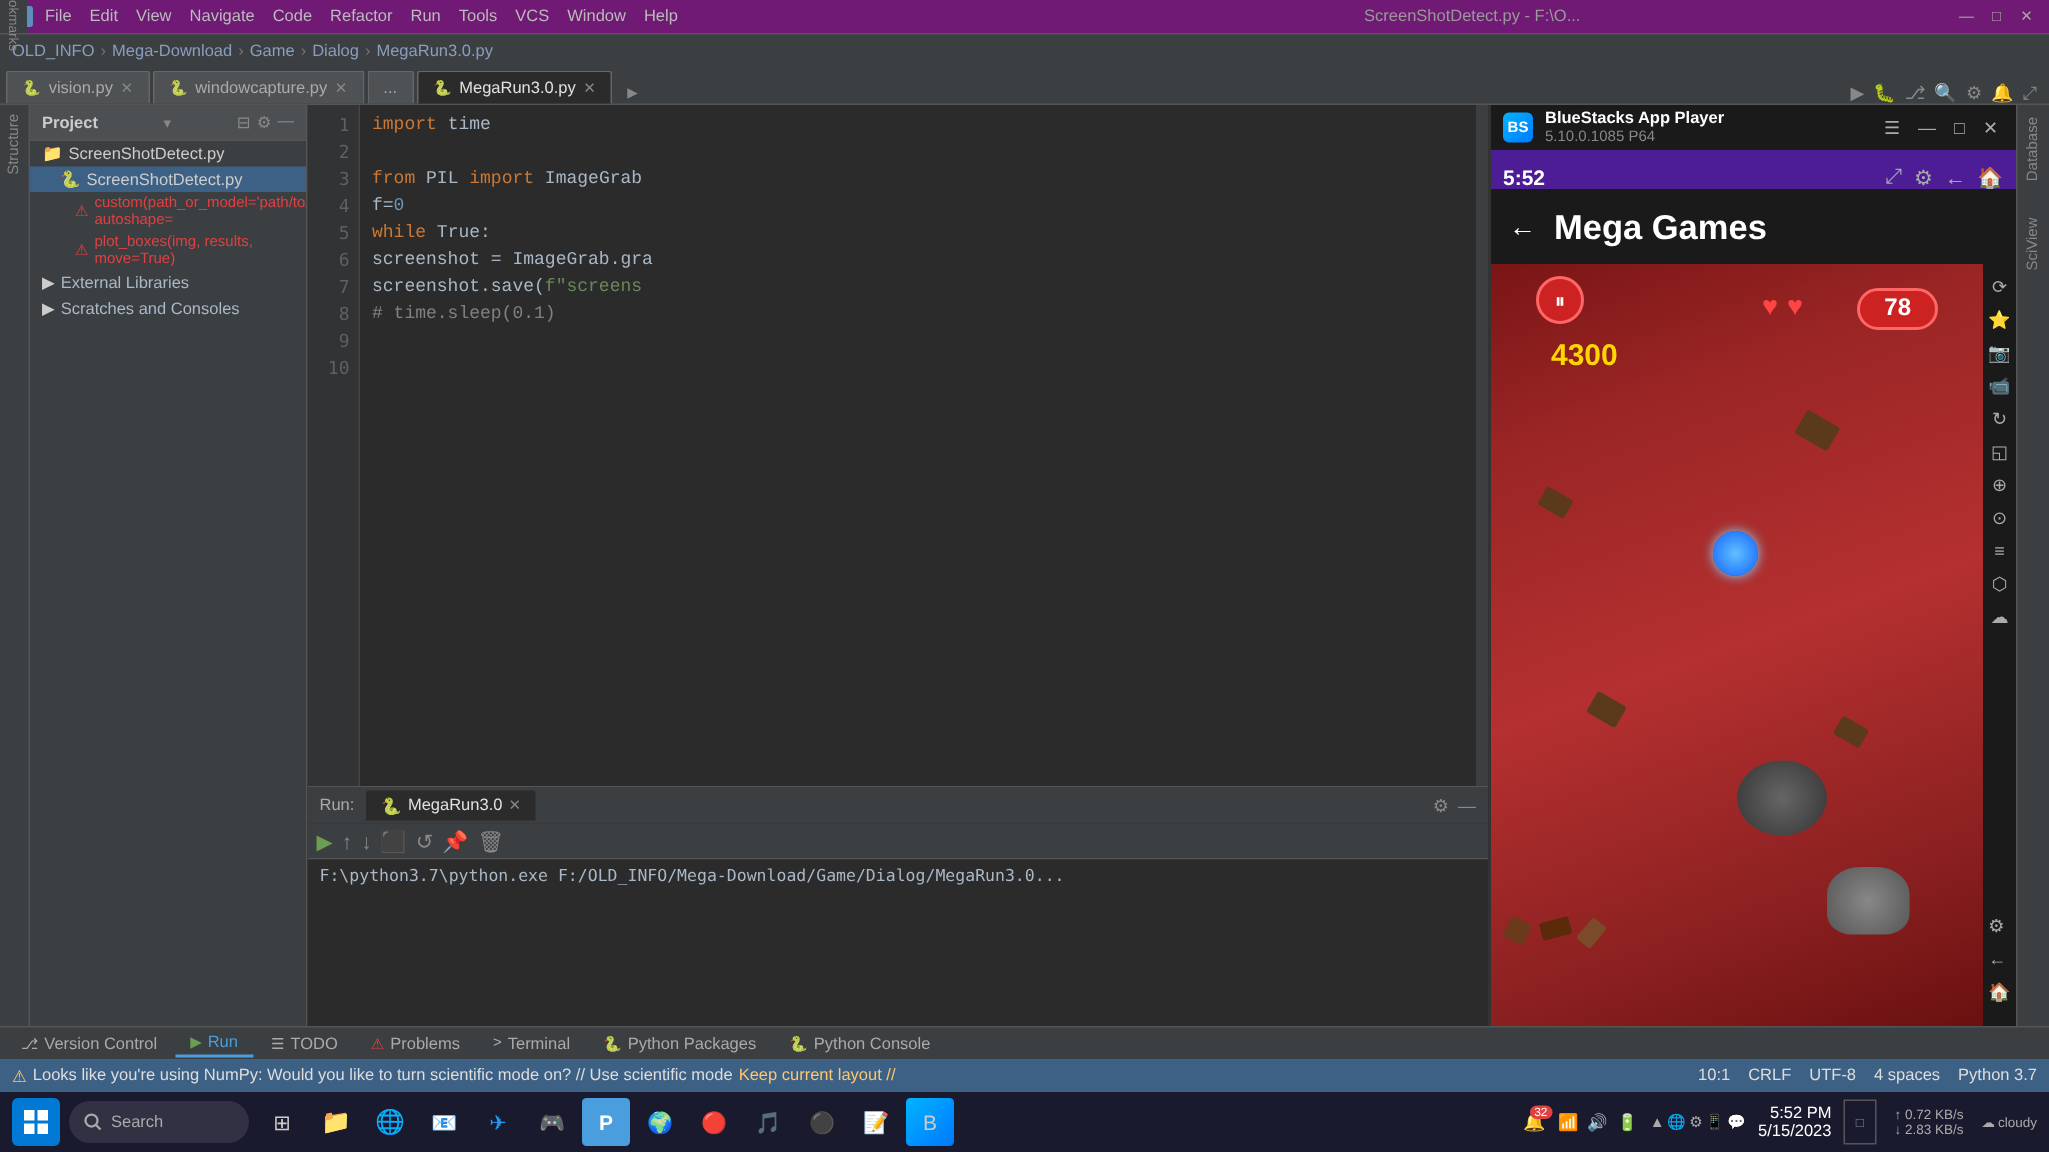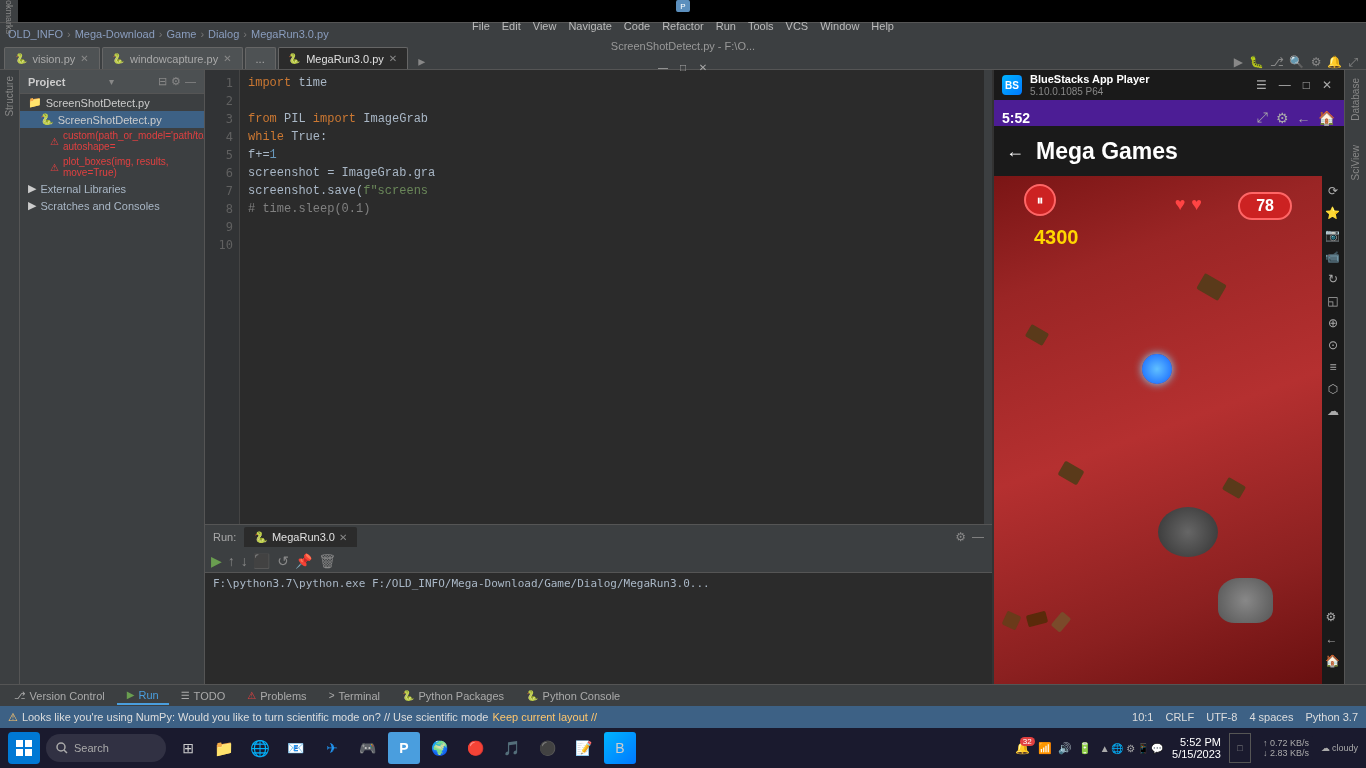--- a/index.html
+++ b/index.html
@@ -1,28 +1,27 @@
 <!DOCTYPE html>
 <html><head>
   <meta charset="utf-8">
   <style>
     * { margin: 0; padding: 0; box-sizing: border-box; }
     body { width: 1366px; height: 768px; overflow: hidden; font-family: 'Segoe UI', sans-serif; background: #2b2b2b; color: #ccc; font-size: 12px; }
 
     
     #title-bar {
       height: 22px;
-      background: #000000;
+      background: #701a75;
       display: flex;
       align-items: center;
       padding: 0 8px;
       gap: 8px;
       font-size: 11px;
       color: #bbb;
-      flex-direction: column;
     }
     #title-bar .app-icon { width: 14px; height: 14px; background: #5c8fbd; border-radius: 2px; display: flex; align-items: center; justify-content: center; font-size: 9px; color: white; }
     #title-bar .menu-bar { display: flex; gap: 12px; flex: 1; }
     #title-bar .menu-item { cursor: pointer; color: #bbb; }
     #title-bar .window-title { flex: 1; text-align: center; font-size: 11px; color: #999; }
     #title-bar .win-controls { display: flex; gap: 6px; }
     #title-bar .win-btn { width: 14px; height: 14px; cursor: pointer; display: flex; align-items: center; justify-content: center; font-size: 10px; color: #aaa; }
 
     
     #breadcrumb {
@@ -524,22 +523,22 @@
         <div class="line-num">6</div>
         <div class="line-num">7</div>
         <div class="line-num">8</div>
         <div class="line-num">9</div>
         <div class="line-num">10</div>
       </div>
       <div id="code-content">
         <div class="code-line"><span class="kw">import</span> <span class="plain"> time</span></div>
         <div class="code-line"></div>
         <div class="code-line"><span class="kw">from</span> <span class="plain"> PIL </span><span class="kw">import</span><span class="plain"> ImageGrab</span></div>
+        <div class="code-line"><span class="plain">f=</span><span class="num">0</span></div>
         <div class="code-line"><span class="kw">while</span> <span class="plain">True:</span></div>
-        <div class="code-line"><span class="plain">    f+=</span><span class="num">1</span></div>
         <div class="code-line"><span class="plain">    screenshot = ImageGrab.gra</span></div>
         <div class="code-line"><span class="plain">    screenshot.save(</span><span class="str">f"screens</span></div>
         <div class="code-line"><span class="cm">    # time.sleep(0.1)</span></div>
         <div class="code-line"></div>
       </div>
 
       <div style="width:8px; background:#3c3f41;"></div>
     </div>
 
     <div id="run-panel">

